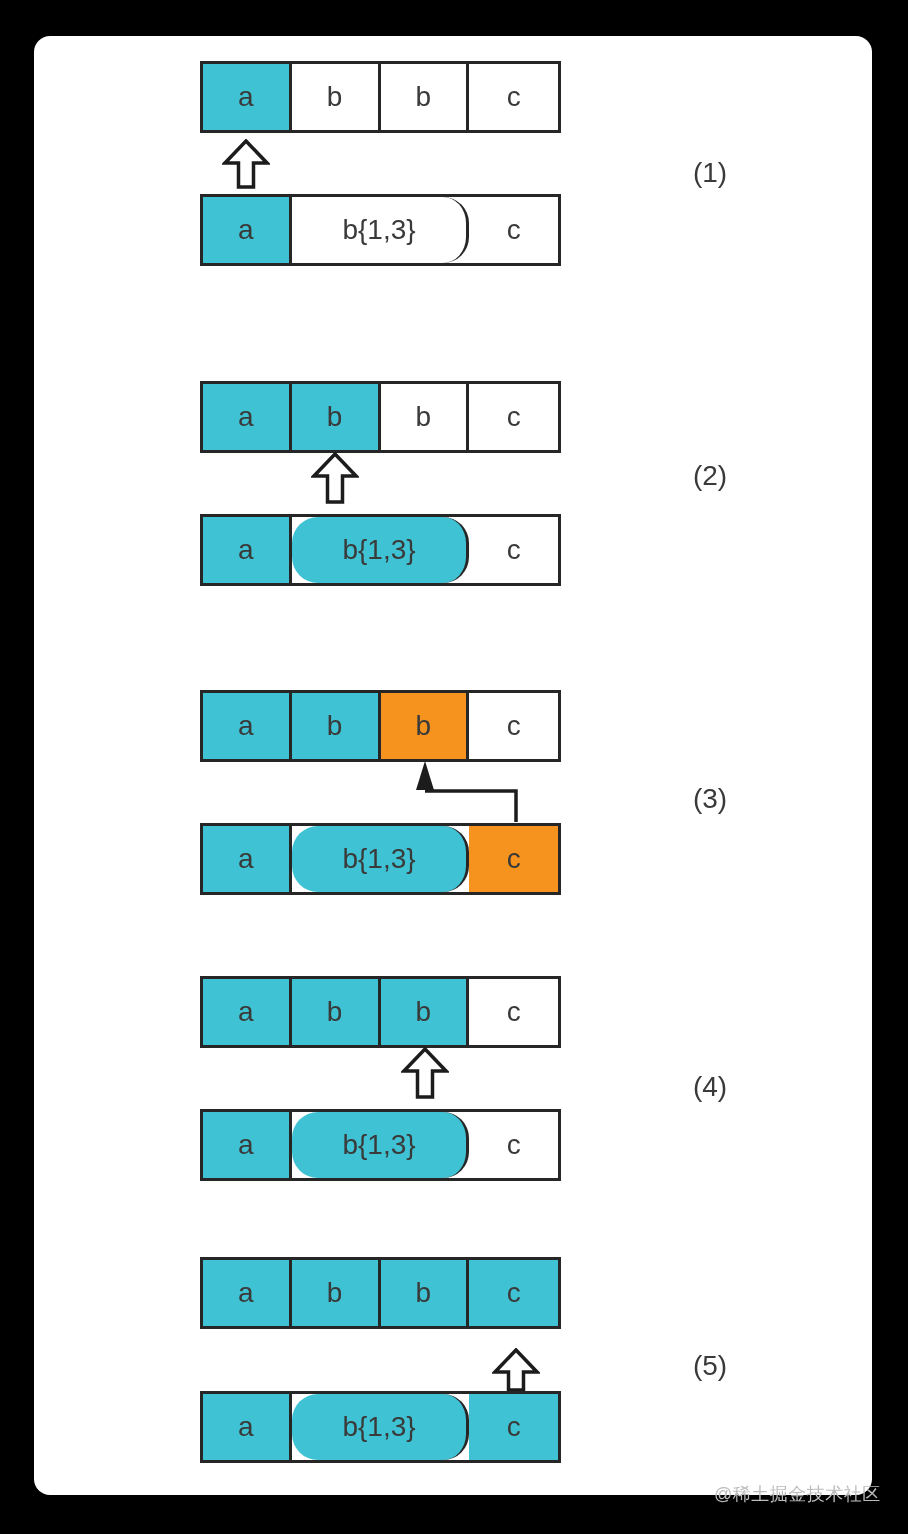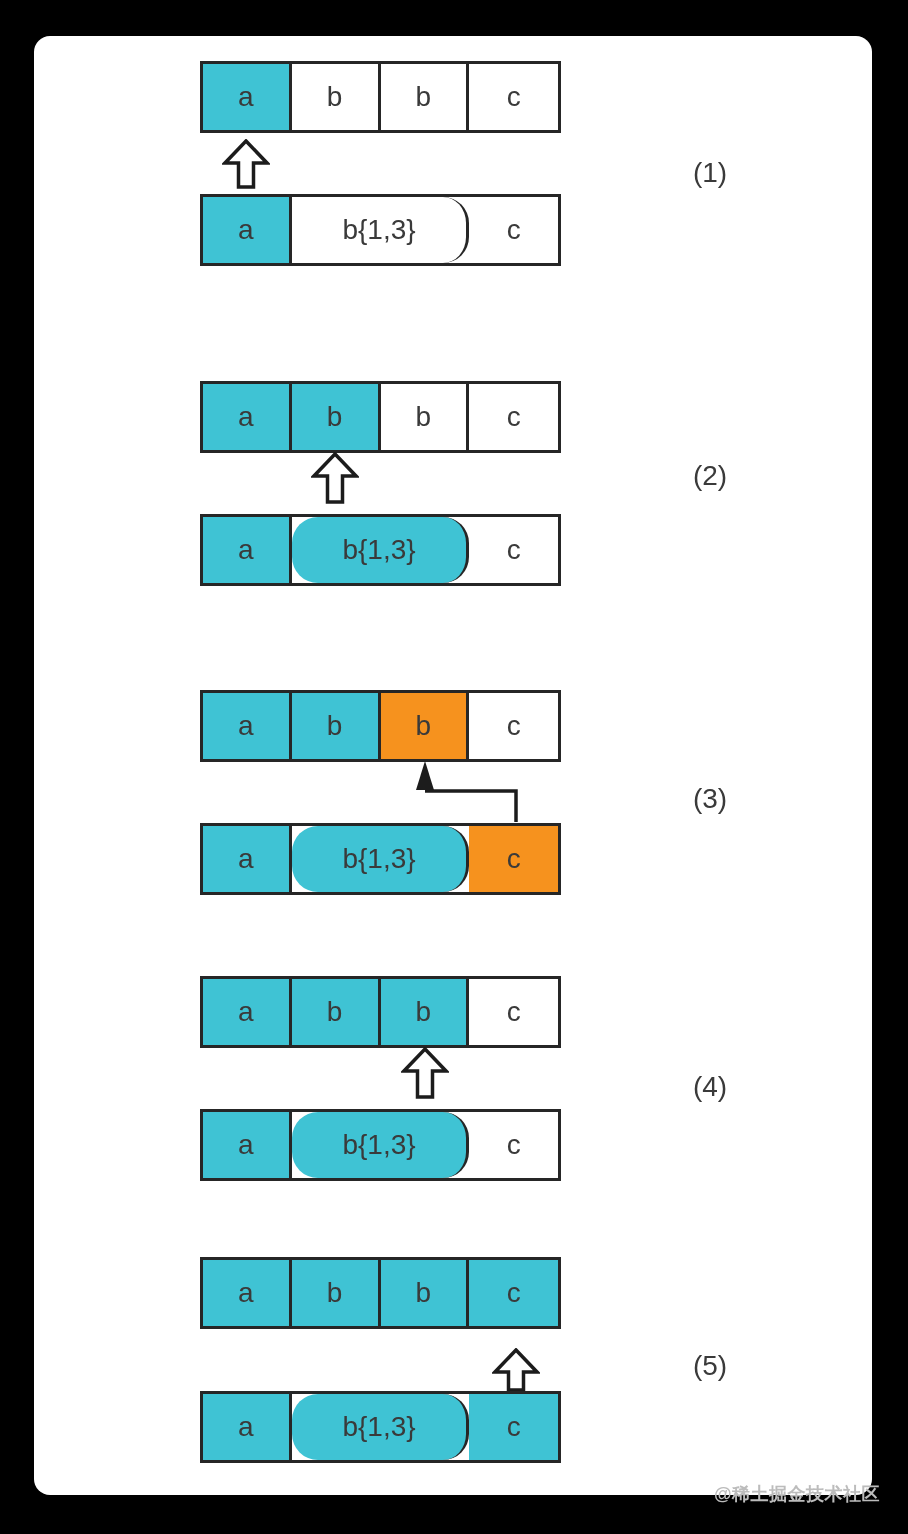--- a/index.html
+++ b/index.html
@@ -24,21 +24,21 @@
   .cell:last-child{border-right:none;}
   .w1{flex:1 1 25%;}
   .w2{flex:2 1 50%;border-radius:26px;}
   .block-arrow,.bent-arrow{position:absolute;display:block;}
   .step-label{
     position:absolute;left:684px;width:52px;text-align:center;
     font-size:28px;color:#3a3a3a;line-height:34px;
   }
   .watermark{
     position:absolute;left:714px;top:1482px;
-    font-size:18px;color:#bcbcbc;letter-spacing:0.5px;white-space:nowrap;font-weight:bold;
+    font-size:18px;color:#bcbcbc;letter-spacing:0.5px;white-space:nowrap;
   }
 </style>
 </head>
 <body>
 
 <div class="stage">
   <div class="card"></div>
 
   <div class="row" style="top:61px">
     <div class="cell w1" style="background-color: rgb(63, 195, 212);">a</div>

